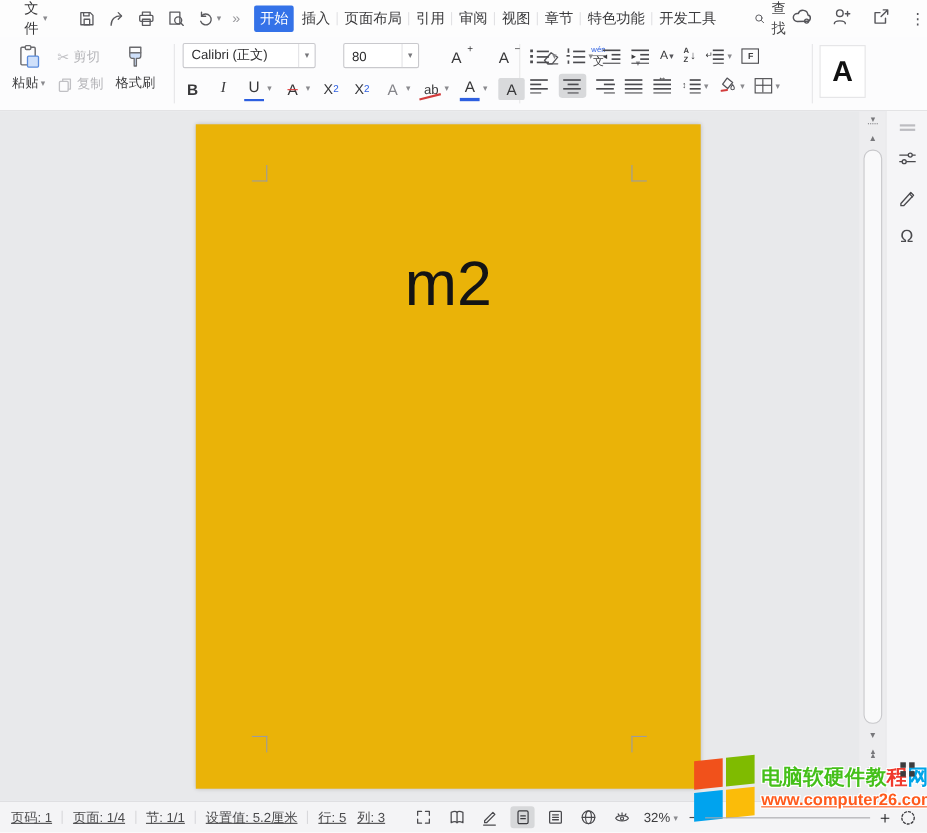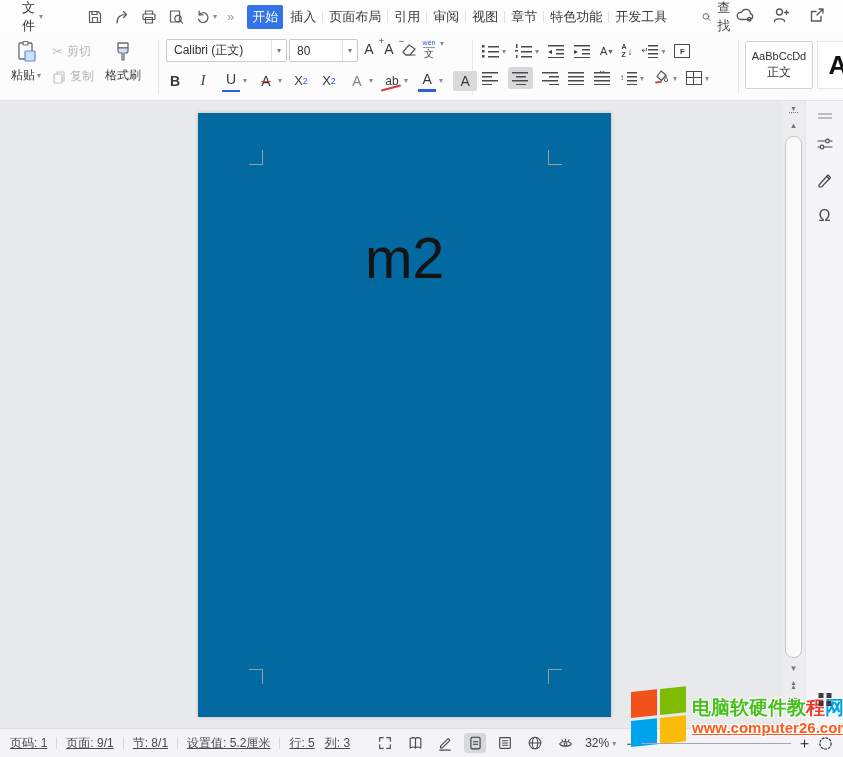--- a/index.html
+++ b/index.html
@@ -4,21 +4,21 @@
 <style>
   html,body{margin:0;padding:0;background:#fff;}
   .app{position:relative;width:843px;height:757px;overflow:hidden;background:#fff;
        font-family:"Liberation Sans",sans-serif;color:#3c3c3e;font-size:12px;}
 
   
   .menubar{position:absolute;top:0;left:0;right:0;height:33px;background:#fdfdfd;
            display:flex;align-items:center;}
   .hamburger{width:16px;height:2px;background:#55555a;box-shadow:0 5px 0 #55555a,0 10px 0 #55555a;
              margin:-10px 8px 0 14px;}
-  .file-btn{display:flex;align-items:center;gap:4px;font-size:13px;color:#38383a;margin-right:27px;}
+  .file-btn{display:flex;align-items:center;gap:4px;font-size:13px;color:#38383a;margin-right:11px;}
   .chev{font-size:8px;color:#8a8a8e;}
   .vsep{width:1px;height:14px;background:#e4e4e6;margin:0 8px;}
   .qa{display:flex;align-items:center;gap:9px;margin-right:6px;}
   .qa svg{display:block;}
   .more{color:#9a9a9e;font-size:13px;margin:0 4px;}
   .tabs{display:flex;align-items:center;height:33px;margin-left:8px;}
   .tab{padding:3px 5px;font-size:13px;color:#3a3a3c;border-radius:2px;margin:0 1px;white-space:nowrap;}
   .tab.active{background:#3472e8;color:#fff;}
   .tabsep{width:1px;height:12px;background:#e2e2e4;}
   .searchbox{display:flex;align-items:center;gap:5px;margin-left:28px;color:#4a4a4c;font-size:13px;}
@@ -28,21 +28,21 @@
   
   .ribbon{position:absolute;top:33px;left:0;right:0;height:67px;background:#fcfcfd;border-bottom:1px solid #e3e3e5;}
   .gsep{position:absolute;top:7px;width:1px;height:54px;background:#e6e6e8;}
   .grp-clip{position:absolute;left:8px;top:4px;display:flex;align-items:flex-start;gap:8px;}
   .bigbtn{display:flex;flex-direction:column;align-items:center;gap:2px;padding:2px 3px;}
   .bigbtn .lbl{font-size:12px;color:#3c3c3e;display:flex;align-items:center;gap:2px;}
   .cutcopy{display:flex;flex-direction:column;gap:8px;padding-top:6px;}
   .smbtn{display:flex;align-items:center;gap:4px;font-size:12px;color:#b4b4b8;}
   .smbtn .sc{font-size:13px;color:#c0c0c4;}
   .grp-font{position:absolute;left:166px;top:6px;}
-  .fontrow1{display:flex;align-items:flex-start;gap:2px;}
+  .fontrow1{display:flex;align-items:flex-end;gap:25px;}
   .combo{display:flex;align-items:center;justify-content:space-between;background:#fff;
          border:1px solid #c9c9cd;border-radius:2px;height:21px;padding:0 0 0 7px;font-size:12px;color:#2e2e30;}
   .combo .ar{width:14px;text-align:center;border-left:1px solid #e3e3e6;color:#77777b;font-size:8px;align-self:stretch;display:flex;align-items:center;justify-content:center;}
   .fname{width:112px;}
   .fsize{width:60px;}
   .fbtn{display:inline-flex;align-items:center;justify-content:center;min-width:18px;height:20px;
         font-size:14px;color:#38383a;position:relative;}
   .fontrow2{display:flex;align-items:center;gap:10px;margin-top:7px;}
   .b{font-weight:bold;}
   .i{font-style:italic;font-family:"Liberation Serif",serif;}
@@ -85,22 +85,22 @@
 
   .grp-style{position:absolute;left:745px;top:8px;display:flex;gap:4px;}
   .stybox{width:66px;height:46px;background:#fff;border:1px solid #d2d2d5;border-radius:2px;
           display:flex;flex-direction:column;align-items:center;justify-content:center;color:#2e2e30;}
   .stybox .pv{font-size:11px;}
   .stybox .nm{font-size:12px;margin-top:2px;}
   .stybox2{width:40px;height:46px;background:#fff;border:1px solid #e4e4e6;display:flex;align-items:center;justify-content:center;font-size:26px;font-weight:bold;color:#111;}
 
   
   .canvas{position:absolute;top:101px;left:0;width:806px;height:627px;background:#e8e9eb;}
-  .page{position:absolute;left:178px;top:12px;width:413px;height:604px;background:#0369a1;
-        box-shadow:0 0 4px rgba(0,0,0,.18);margin-left:20px;}
+  .page{position:absolute;left:178px;top:12px;width:459px;height:604px;background:#eab308;
+        box-shadow:0 0 4px rgba(0,0,0,.18);}
   .cm{position:absolute;width:13px;height:14px;}
   .cm-tl{left:51px;top:37px;border-right:1px solid #9c9c9e;border-bottom:1px solid #9c9c9e;}
   .cm-tr{right:49px;top:37px;border-left:1px solid #9c9c9e;border-bottom:1px solid #9c9c9e;}
   .cm-bl{left:51px;bottom:33px;border-right:1px solid #9c9c9e;border-top:1px solid #9c9c9e;}
   .cm-br{right:49px;bottom:33px;border-left:1px solid #9c9c9e;border-top:1px solid #9c9c9e;}
   .doctext{position:absolute;top:112px;left:0;right:0;text-align:center;font-size:57px;color:#141414;}
 
   
   .scrollstrip{position:absolute;top:101px;left:781px;width:25px;height:627px;background:#ededef;
                display:flex;flex-direction:column;align-items:center;}
@@ -394,24 +394,20 @@
               <path d="M13 8c1 1.2 1.6 2.2 1.6 3a1.6 1.6 0 0 1-3.2 0c0-.8.6-1.8 1.6-3z" fill="none" stroke="#55555a" stroke-width="1"></path>
               <path d="M3 13.5 8 12.8" stroke="#d23c3c" stroke-width="1.8" fill="none"></path>
             </svg></span>
           <span class="chev" style="margin-left:-6px">▾</span>
         <span class="grid-b"></span>
           <span class="chev" style="margin-left:-6px">▾</span>
       </div>
     </div>
 
     <div class="grp-style">
-      <span class="stybox">
-        <span class="pv">AaBbCcDd</span>
-        <span class="nm">正文</span>
-      </span>
       <span class="stybox2">A</span>
     </div>
   </div>
 
   <div class="canvas">
     <div class="page">
       <span class="cm cm-tl"></span>
       <span class="cm cm-tr"></span>
       <span class="cm cm-bl"></span>
       <span class="cm cm-br"></span>
@@ -445,23 +441,23 @@
           <path d="M3 14 12 4l2.5 2.5L5.5 16H3z"></path>
           <path d="M11 5.5 13.5 8"></path>
         </svg></span>
     <span class="it omega">Ω</span>
     <span class="it gridapp"></span>
   </div>
 
   <div class="statusbar">
     <span class="stxt">页码: 1</span>
     <span class="ssep"></span>
-    <span class="stxt">页面: 9/1</span>
+    <span class="stxt">页面: 1/4</span>
     <span class="ssep"></span>
-    <span class="stxt">节: 8/1</span>
+    <span class="stxt">节: 1/1</span>
     <span class="ssep"></span>
     <span class="stxt">设置值: 5.2厘米</span>
     <span class="ssep"></span>
     <span class="stxt">行: 5</span>
     <span class="stxt" style="margin-left:10px">列: 3</span>
 
     <span class="viewicons">
       <span class="vic">
           <svg width="16" height="16" viewBox="0 0 18 18" fill="none" stroke="#4a4a4e" stroke-width="1.3">
             <path d="M7 3H3v4M11 3h4v4M7 15H3v-4M11 15h4v-4"></path>

